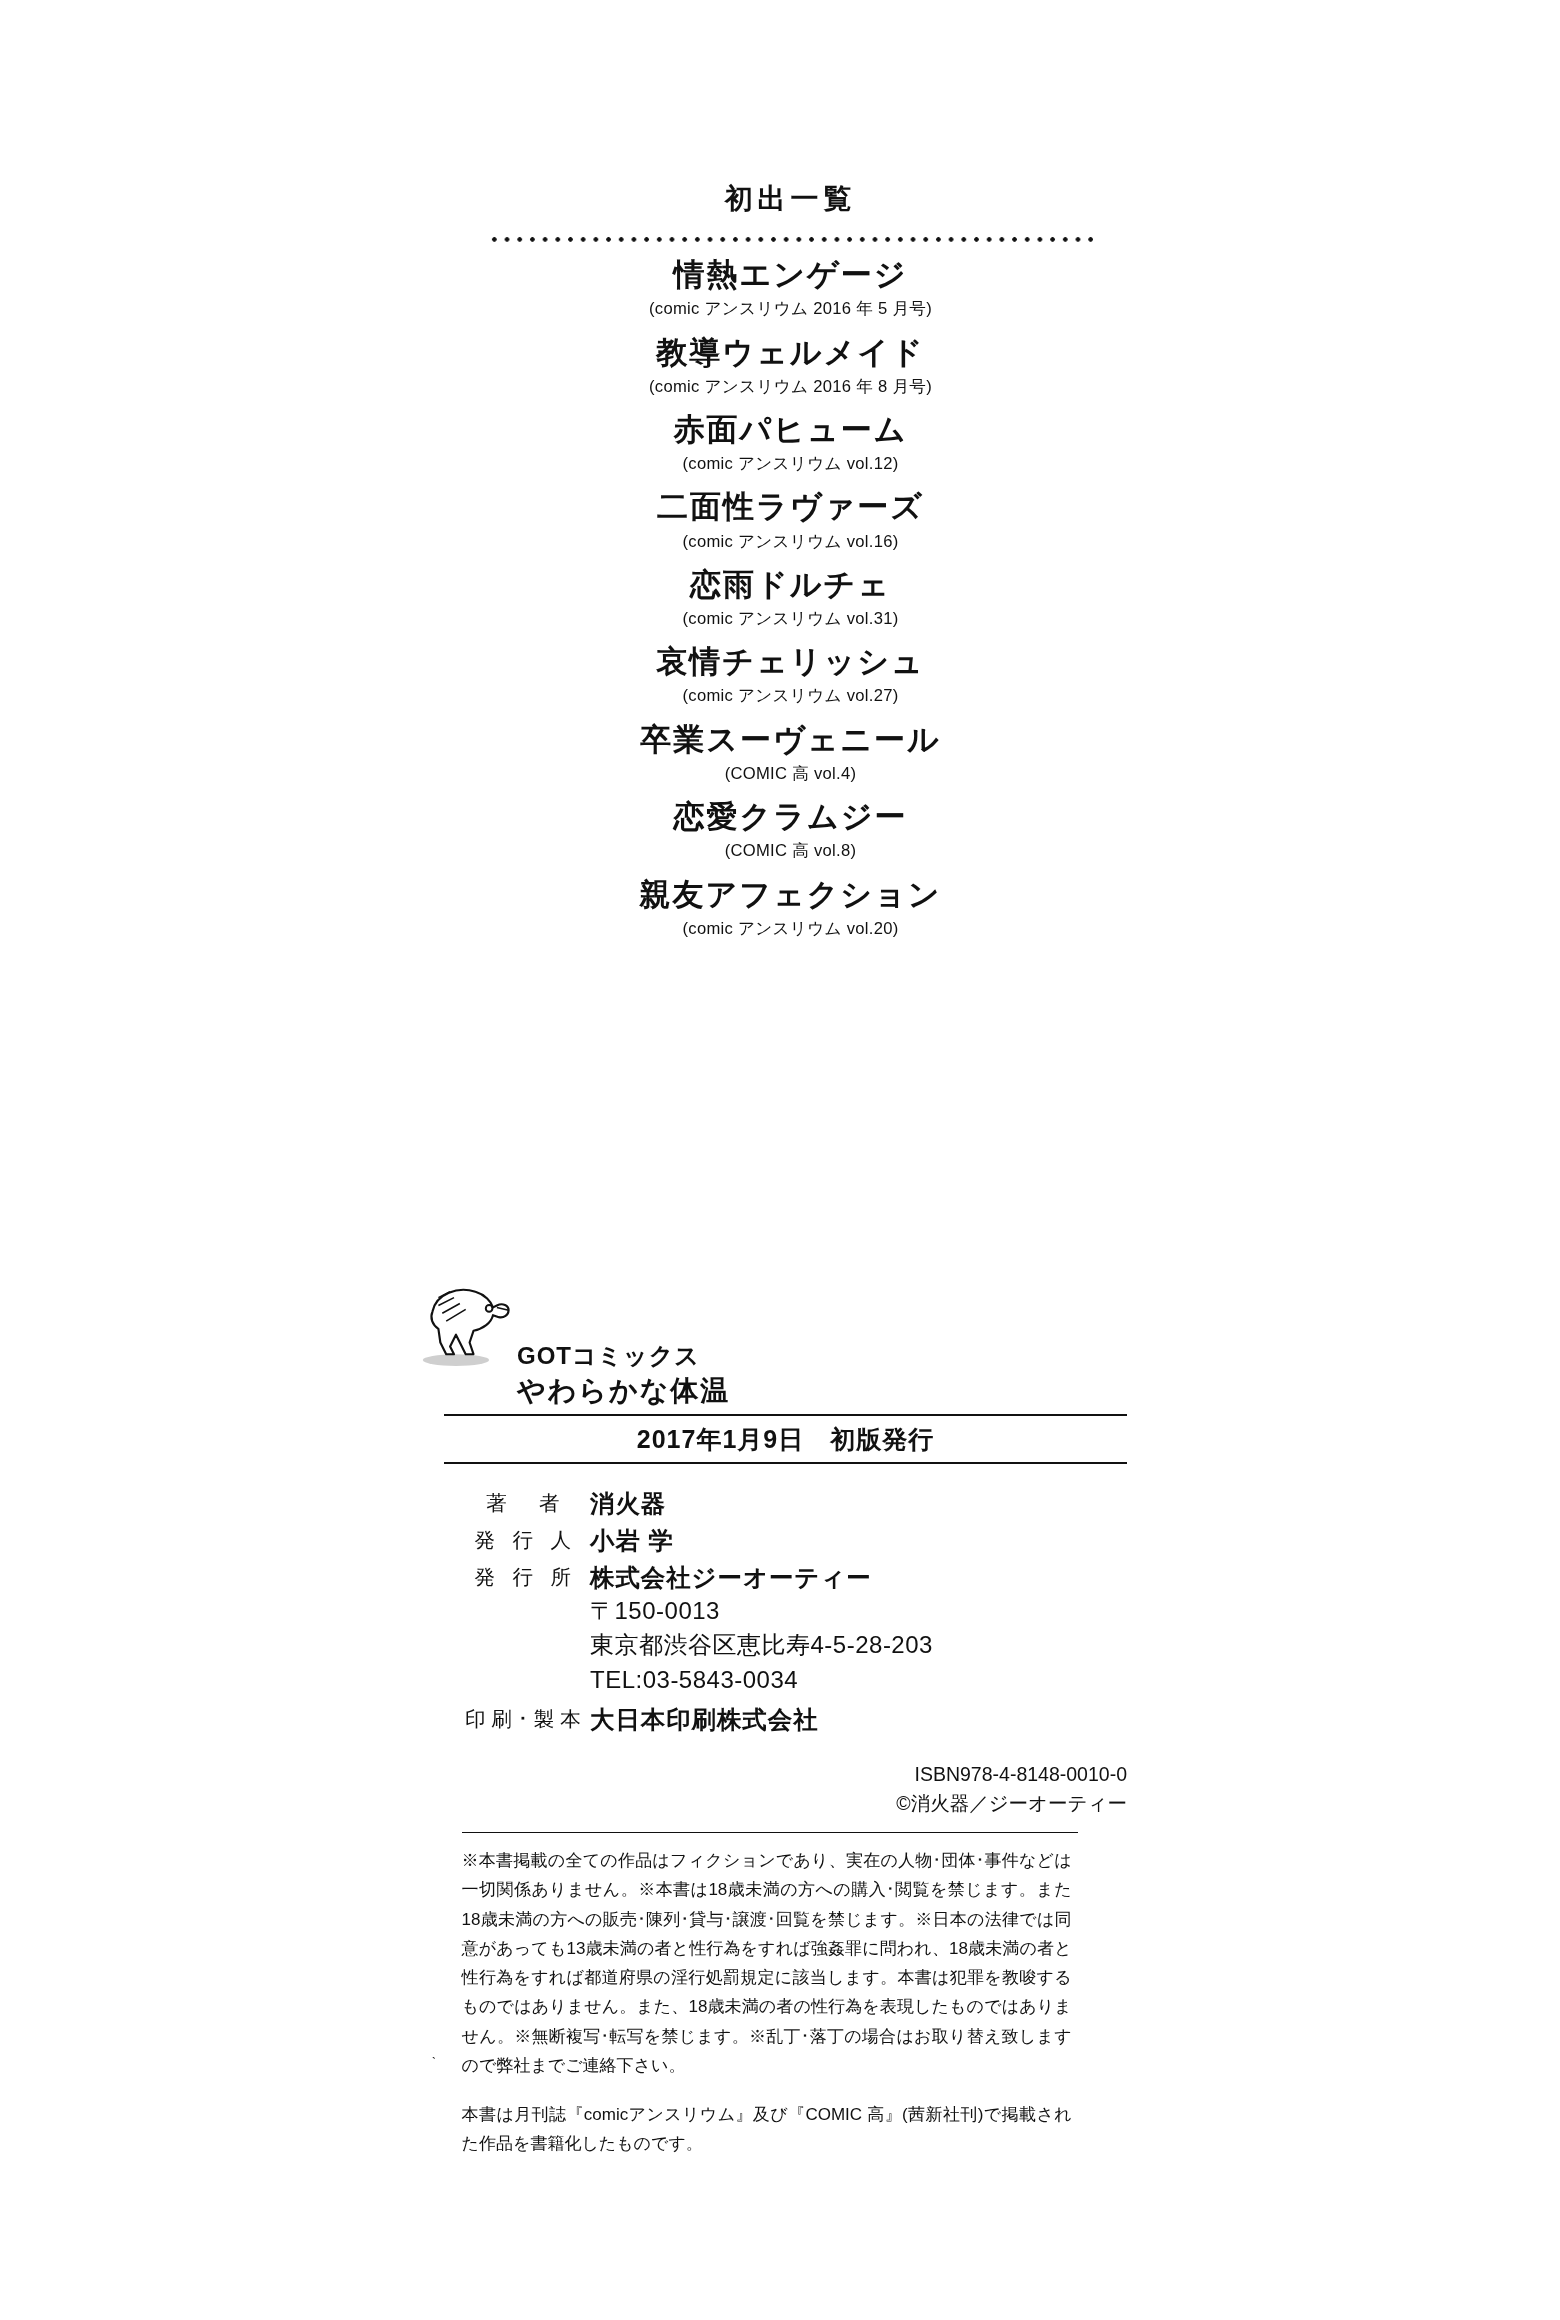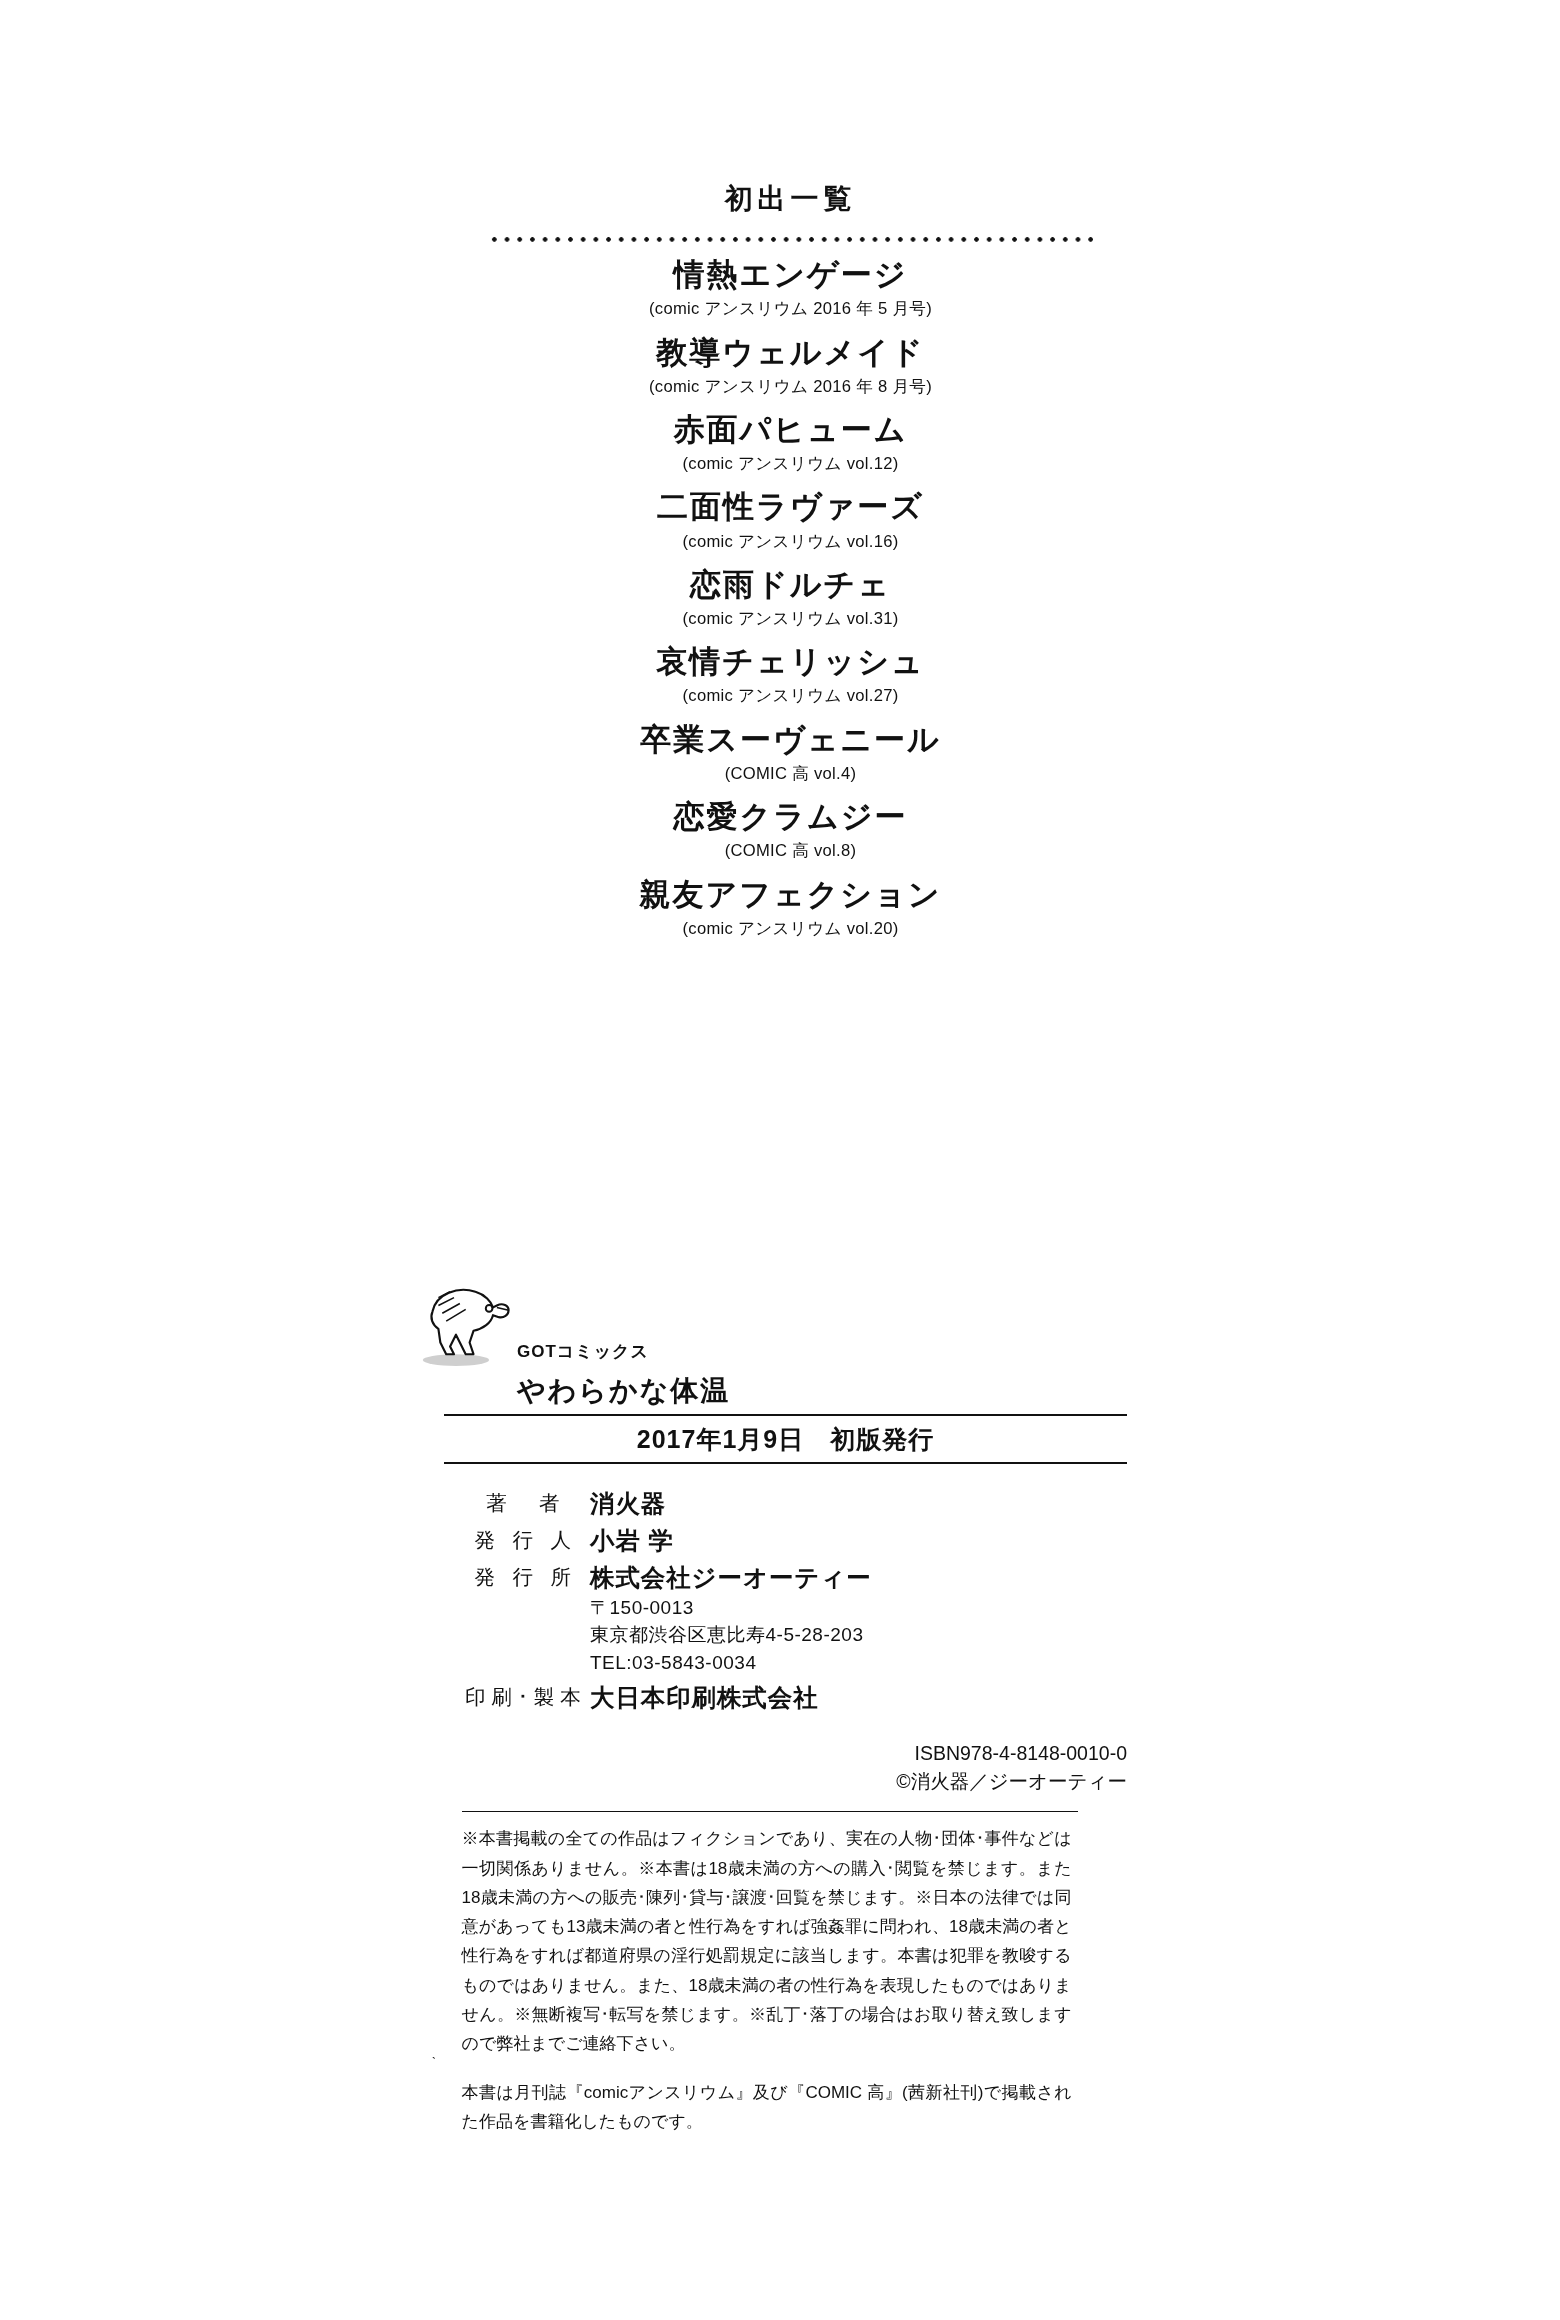--- a/index.html
+++ b/index.html
@@ -77,21 +77,21 @@
     position: absolute;
     left: -29px;
     top: -19.5px;
     width: 117px;
     height: 90px;
   }
   .got-label {
     position: absolute;
     left: 73px;
     top: 43px;
-    font-size: 17px;
+    font-size: 24px;
     font-weight: bold;
     letter-spacing: 1px;
   }
   .book-title {
     font-size: 28px;
     font-weight: bold;
     letter-spacing: 2px;
     margin-left: 73px;
     line-height: 1.25;
   }
@@ -130,21 +130,21 @@
     box-sizing: border-box;
     white-space: nowrap;
   }
   .credit-value {
     font-size: 24.4px;
     font-weight: bold;
     letter-spacing: 1px;
     line-height: 1.25;
   }
   .credit-value .sub {
-    font-size: 19px;
+    font-size: 24px;
     font-weight: normal;
     letter-spacing: 0.5px;
     display: block;
     line-height: 1.45;
   }
 
   .isbn-block {
     margin-top: 25px;
     padding-left: 17.6px;
     font-size: 19.5px;

